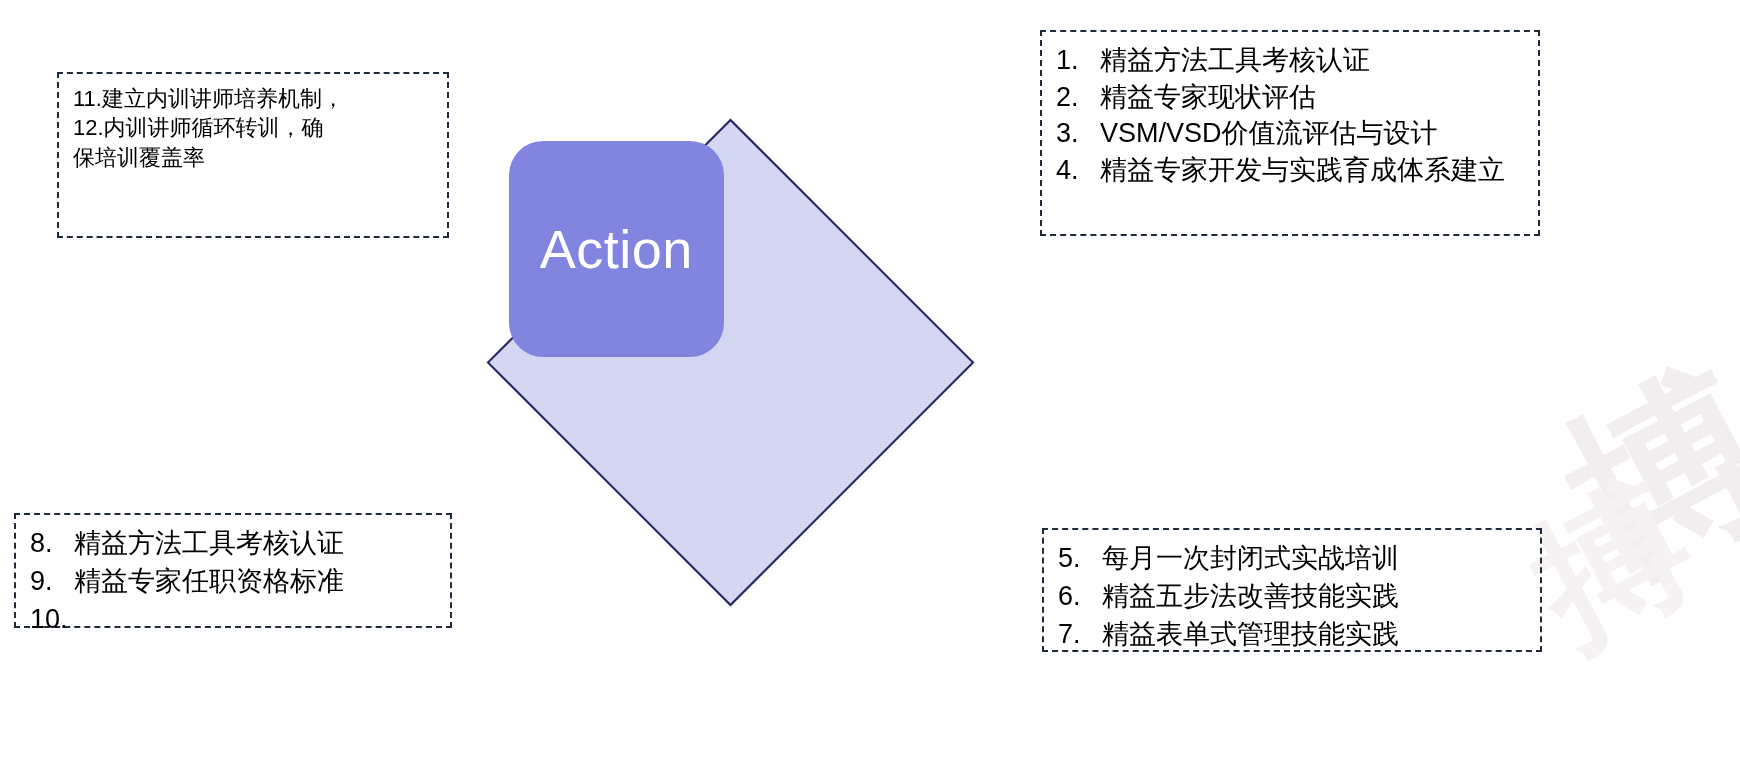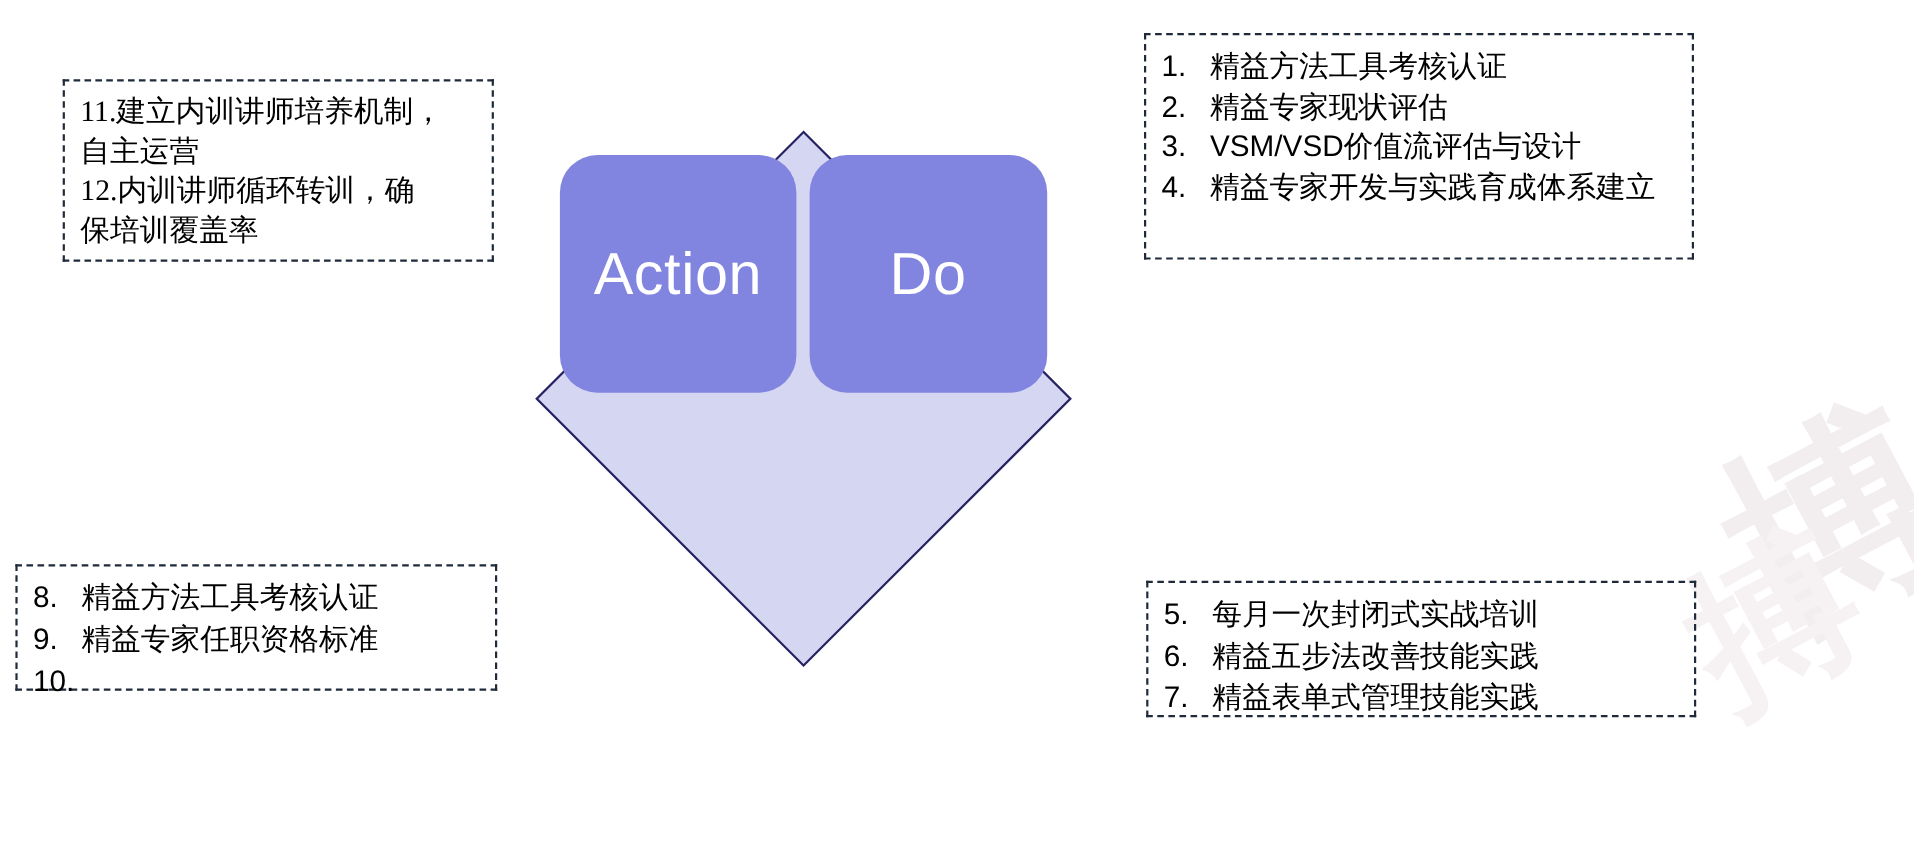--- a/index.html
+++ b/index.html
@@ -100,24 +100,23 @@
   }
   .note li .num{
     flex:0 0 auto;
     width:44px;
   }
   .note li .txt{flex:1 1 auto;}
 
   
   .note p{
     margin:0;
-    font-size:27px;
+    font-size:22px;
     line-height:1.33;
     color:#000000;
-    font-family:Liberation Serif, serif;
   }
 
   
   #note-action{ left:57px; top:72px;  width:392px; height:166px; }
   #note-plan  { left:1040px;top:30px; width:500px; height:206px; }
   #note-do    { left:1042px;top:528px;width:500px; height:124px; }
   #note-check { left:14px;  top:513px;width:438px; height:115px; }
 
   #note-plan li{ font-size:27px; line-height:1.36; }
   #note-do li  { font-size:27px; line-height:1.40; }
@@ -128,27 +127,25 @@
 
 <div id="stage">
 
   <div class="watermark">博</div>
   <div class="watermark2">搏</div>
 
   <div class="pdca">
     <div class="diamond"></div>
     <div class="quad-grid">
       <div class="quad">Action</div>
-      <div class="quad">Do</div>
     </div>
   </div>
 
   <div class="note" id="note-action">
     <p>11.建立内训讲师培养机制，</p>
-    <p>自主运营</p>
     <p>12.内训讲师循环转训，确</p>
     <p>保培训覆盖率</p>
   </div>
 
   <div class="note" id="note-plan">
     <ol>
       <li>
         <span class="num">1.</span>
         <span class="txt">精益方法工具考核认证</span>
       </li>

